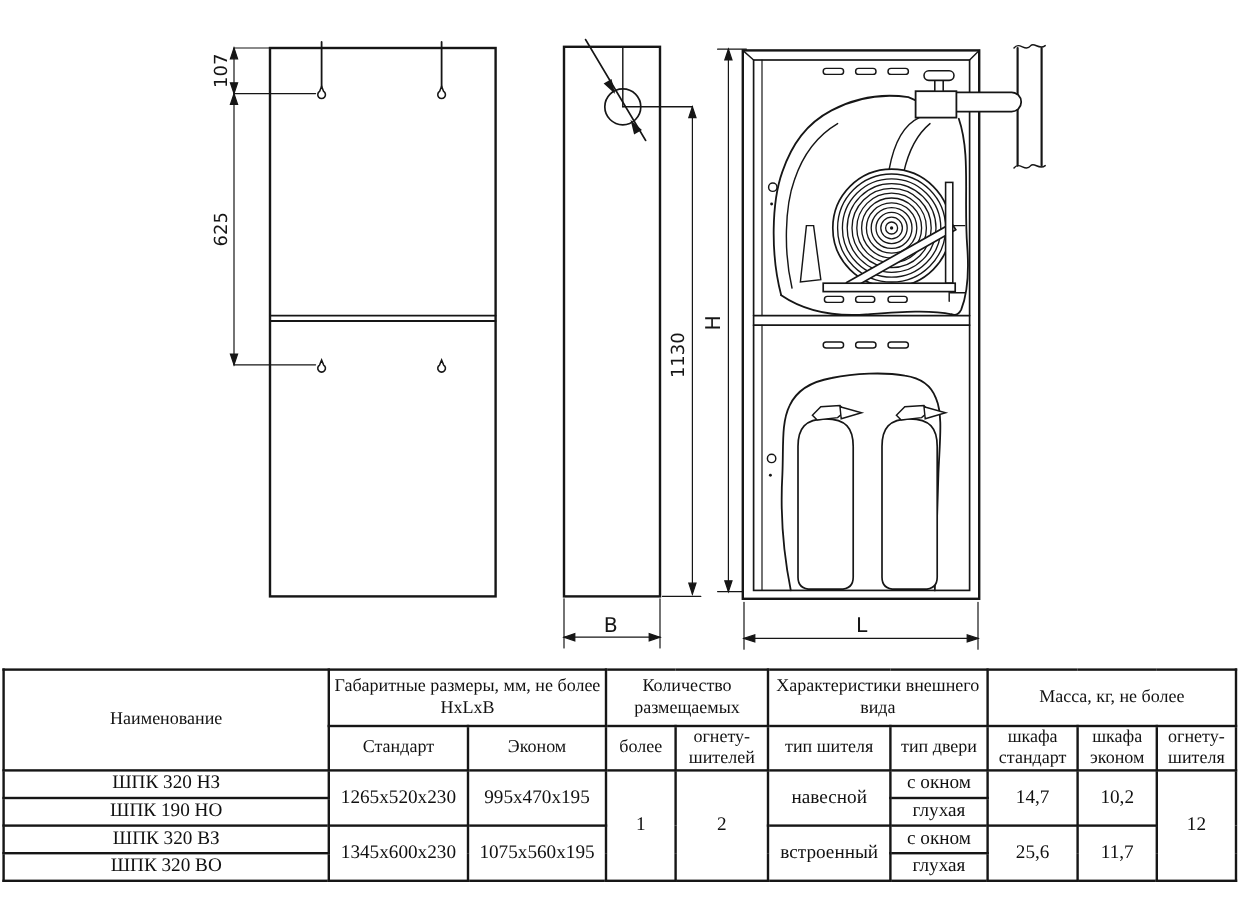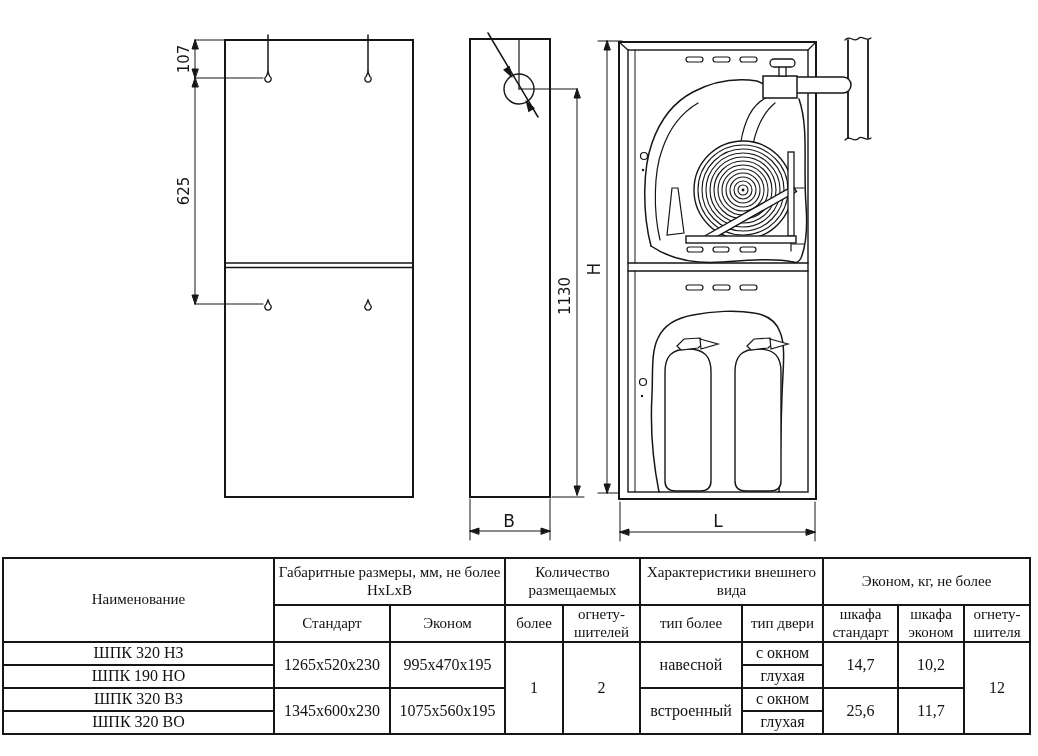--- a/index.html
+++ b/index.html
@@ -209,29 +209,29 @@
         <col style="width:75px">
         <col style="width:66px">
         <col style="width:66px">
   </colgroup>
   <thead>
     <tr class="h1">
       <th rowspan="2">Наименование</th>
       <th colspan="2">Габаритные размеры, мм, не более HxLxB</th>
       <th colspan="2">Количество размещаемых</th>
       <th colspan="2">Характеристики внешнего вида</th>
-      <th colspan="3">Эконом, кг, не более</th>
+      <th colspan="3">Масса, кг, не более</th>
     </tr>
     <tr class="h2">
       <th>Стандарт</th>
       <th>Эконом</th>
       <th>более</th>
       <th class="pre">огнету-
 шителей</th>
-      <th>тип более</th>
+      <th>тип шителя</th>
       <th>тип двери</th>
       <th class="pre">шкафа
 стандарт</th>
       <th class="pre">шкафа
 эконом</th>
       <th class="pre">огнету-
 шителя</th>
     </tr>
   </thead>
   <tbody>

